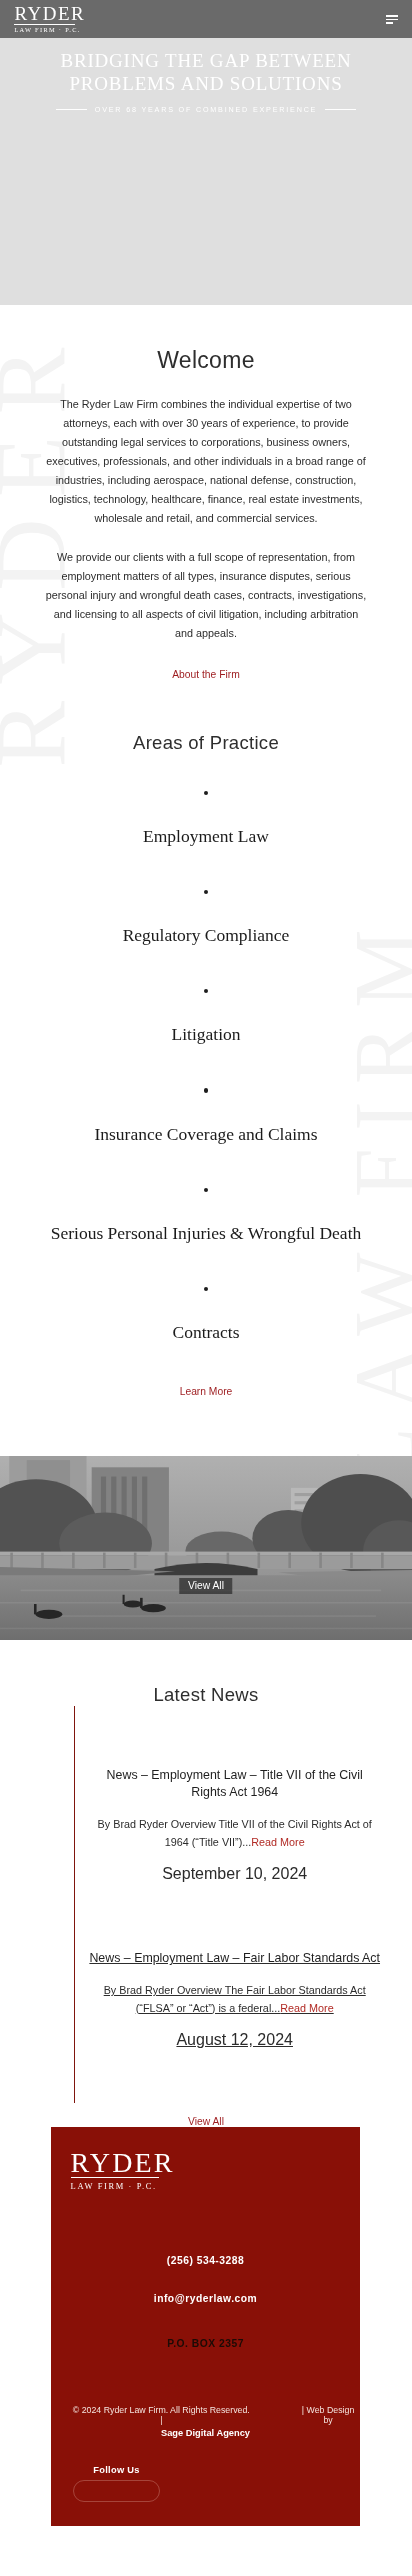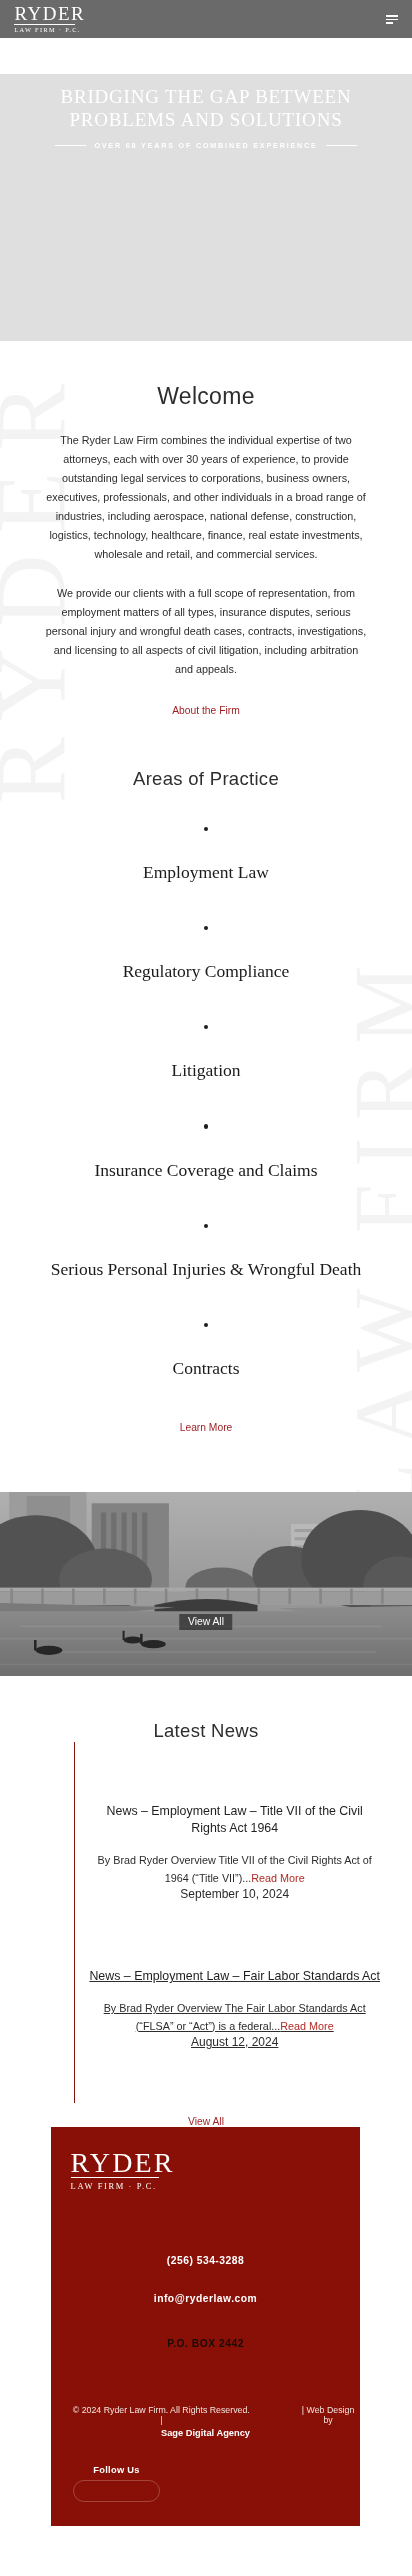--- a/index.html
+++ b/index.html
@@ -26,25 +26,24 @@
   
   .hero { height: 267px; background: #dfdfdf; text-align: center; position: relative; z-index: 4; }
   .hero-title {
     padding-top: 10.8px;
     font-family: "Liberation Serif", serif;
     font-weight: 400;
     font-size: 19px;
     line-height: 23px;
     letter-spacing: 0.8px;
     color: #ffffff;
-    margin-top: 36px;
   }
   .hero-subrow { margin-top: 9.8px; display: flex; align-items: center; justify-content: center; gap: 8.2px; }
   .hero-subrow .rule { width: 31px; height: 1px; background: #ffffff; }
-  .hero-subtitle { font-size: 7.2px; font-weight: bold; letter-spacing: 1.8px; color: #ffffff; }
+  .hero-subtitle { font-size: 7.2px; font-weight: normal; letter-spacing: 1.8px; color: #ffffff; }
 
   
   .wm {
     position: absolute;
     font-family: "Liberation Serif", serif;
     color: #f3f3f3;
     writing-mode: vertical-rl;
     transform: rotate(180deg);
     white-space: nowrap;
     z-index: 0;
@@ -81,21 +80,21 @@
 
   
   .section-news { padding-top: 44px; }
   .section-news .h-md { text-align: center; }
   .news-wrap { margin-left: 74px; margin-right: 31px; border-left: 1px solid #7f150d; padding: 61px 0 54px 13.4px; }
   .news-item { text-align: center; }
   .news-item + .news-item { margin-top: 67px; text-decoration: underline; }
   .news-title { font-size: 12.4px; line-height: 17.5px; color: #1f1f1f; max-width: 294px; margin: 0 auto; font-weight: 400; }
   .news-excerpt { margin: 14.4px auto 0; font-size: 10.8px; line-height: 17.5px; max-width: 299px; color: #2c2c2c; }
   .read-more { color: #b12a24; cursor: pointer; text-decoration: none; }
-  .news-date { margin-top: 0; font-size: 12px; color: #2b2b2b; }
+  .news-date { margin-top: 14px; font-size: 16px; color: #2b2b2b; }
   .news-viewall-row { text-align: center; margin-top: 13.4px; }
   .news-viewall-row .text-link { margin-top: 0; }
 
   
   .footer { margin: 0 52px 0 51px; height: 399px; background: #891007; position: relative; color: #fff; }
   .f-logo { position: absolute; left: 19.6px; top: 23px; color: #fff; }
   .f-logo-name { font-family: "Liberation Serif", serif; font-size: 28px; line-height: 26px; letter-spacing: 2.1px; font-weight: 400; }
   .f-logo-rule { height: 1px; background: #fff; width: 88px; margin: 1px 0 2.1px; }
   .f-logo-sub { font-family: "Liberation Serif", serif; font-size: 8.5px; letter-spacing: 1.6px; }
   .f-center { position: absolute; left: 0; width: 100%; text-align: center; }
@@ -286,21 +285,21 @@
 
   <footer class="footer">
     <div class="f-logo">
       <div class="f-logo-name">RYDER</div>
       <div class="f-logo-rule"></div>
       <div class="f-logo-sub">LAW FIRM · P.C.</div>
     </div>
     <div class="f-center f-phone">(256) 534-3288</div>
     <div class="f-center f-email">info@ryderlaw.com</div>
     <div class="f-center f-address">
-      <div>P.O. BOX 2442</div>
+      <div>P.O. BOX 2357</div>
     </div>
     <div class="f-center f-legal">
       <div class="f-legal-row">
         <span>© 2024 Ryder Law Firm. All Rights Reserved. |</span>
         <span class="f-legal-gap"></span>
         <span>| Web Design by</span>
       </div>
       <div class="f-credit-name">Sage Digital Agency</div>
     </div>
     <div class="f-follow">

